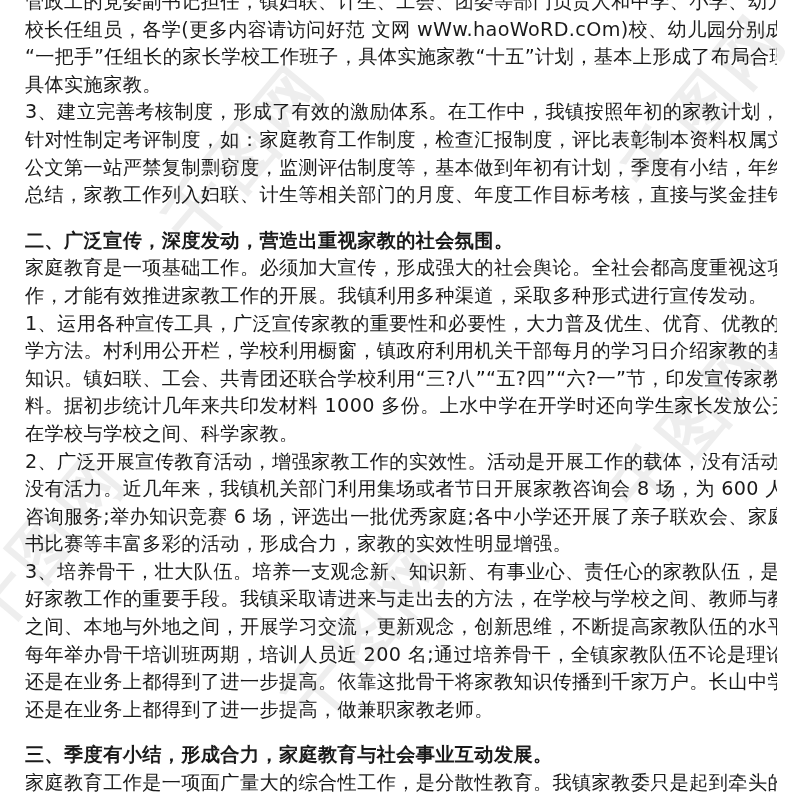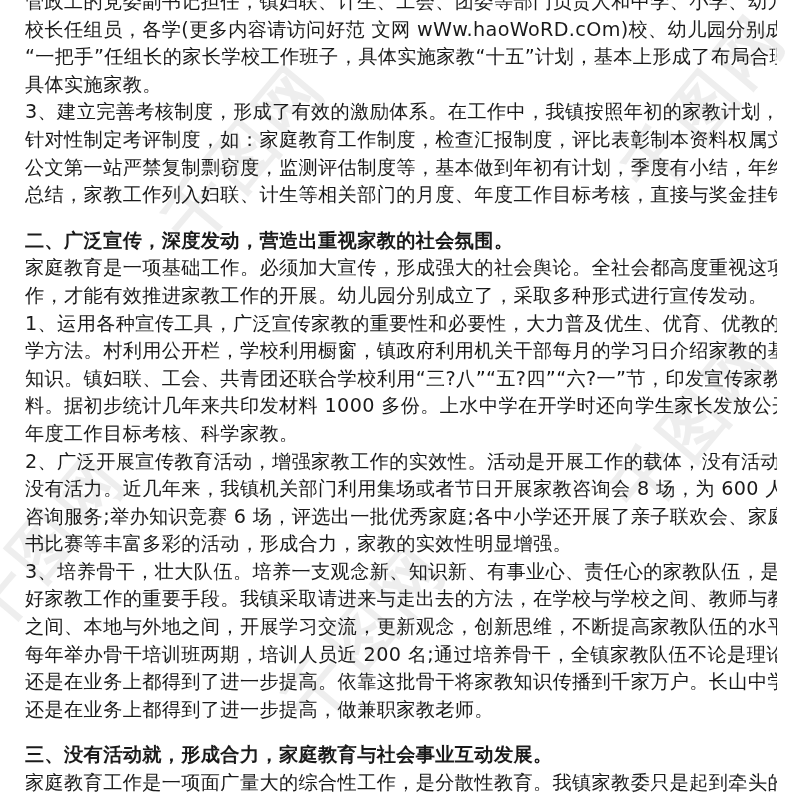--- a/index.html
+++ b/index.html
@@ -71,33 +71,33 @@
     <div class="line justify">管政工的党委副书记担任，镇妇联、计生、工会、团委等部门负责人和中学、小学、幼儿园</div>
     <div class="line justify">校长任组员，各学(更多内容请访问好范  文网 wWw.haoWoRD.cOm)校、幼儿园分别成立了</div>
     <div class="line justify">“一把手”任组长的家长学校工作班子，具体实施家教“十五”计划，基本上形成了布局合理的</div>
     <div class="line">具体实施家教。</div>
     <div class="line justify">3、建立完善考核制度，形成了有效的激励体系。在工作中，我镇按照年初的家教计划，有</div>
     <div class="line justify">针对性制定考评制度，如：家庭教育工作制度，检查汇报制度，评比表彰制本资料权属文秘</div>
     <div class="line justify">公文第一站严禁复制剽窃度，监测评估制度等，基本做到年初有计划，季度有小结，年终有</div>
     <div class="line justify">总结，家教工作列入妇联、计生等相关部门的月度、年度工作目标考核，直接与奖金挂钩。</div>
     <div class="line bold">二、广泛宣传，深度发动，营造出重视家教的社会氛围。</div>
     <div class="line justify">家庭教育是一项基础工作。必须加大宣传，形成强大的社会舆论。全社会都高度重视这项工</div>
-    <div class="line">作，才能有效推进家教工作的开展。幼儿园分别成立了，采取多种形式进行宣传发动。</div>
+    <div class="line">作，才能有效推进家教工作的开展。我镇利用多种渠道，采取多种形式进行宣传发动。</div>
     <div class="line justify">1、运用各种宣传工具，广泛宣传家教的重要性和必要性，大力普及优生、优育、优教的科</div>
     <div class="line justify">学方法。村利用公开栏，学校利用橱窗，镇政府利用机关干部每月的学习日介绍家教的基础</div>
     <div class="line justify">知识。镇妇联、工会、共青团还联合学校利用“三?八”“五?四”“六?一”节，印发宣传家教的材</div>
     <div class="line justify">料。据初步统计几年来共印发材料 1000 多份。上水中学在开学时还向学生家长发放公开信，</div>
-    <div class="line">年度工作目标考核、科学家教。</div>
+    <div class="line">在学校与学校之间、科学家教。</div>
     <div class="line justify">2、广泛开展宣传教育活动，增强家教工作的实效性。活动是开展工作的载体，没有活动就</div>
     <div class="line justify">没有活力。近几年来，我镇机关部门利用集场或者节日开展家教咨询会 8 场，为 600 人提供</div>
     <div class="line justify">咨询服务;举办知识竞赛 6 场，评选出一批优秀家庭;各中小学还开展了亲子联欢会、家庭读</div>
     <div class="line">书比赛等丰富多彩的活动，形成合力，家教的实效性明显增强。</div>
     <div class="line justify">3、培养骨干，壮大队伍。培养一支观念新、知识新、有事业心、责任心的家教队伍，是做</div>
     <div class="line justify">好家教工作的重要手段。我镇采取请进来与走出去的方法，在学校与学校之间、教师与教师</div>
     <div class="line justify">之间、本地与外地之间，开展学习交流，更新观念，创新思维，不断提高家教队伍的水平。</div>
     <div class="line justify">每年举办骨干培训班两期，培训人员近 200 名;通过培养骨干，全镇家教队伍不论是理论上，</div>
     <div class="line justify">还是在业务上都得到了进一步提高。依靠这批骨干将家教知识传播到千家万户。长山中学还</div>
     <div class="line">还是在业务上都得到了进一步提高，做兼职家教老师。</div>
-    <div class="line bold">三、没有活动就，形成合力，家庭教育与社会事业互动发展。</div>
+    <div class="line bold">三、季度有小结，形成合力，家庭教育与社会事业互动发展。</div>
     <div class="line justify">家庭教育工作是一项面广量大的综合性工作，是分散性教育。我镇家教委只是起到牵头的作</div>
     <div class="line justify">用，大量细致复杂的工作还需要上级本资料权属文秘公文第一站严禁复制剽窃的关心、下级</div>
   </div>
 </div>
 
 </body></html>

